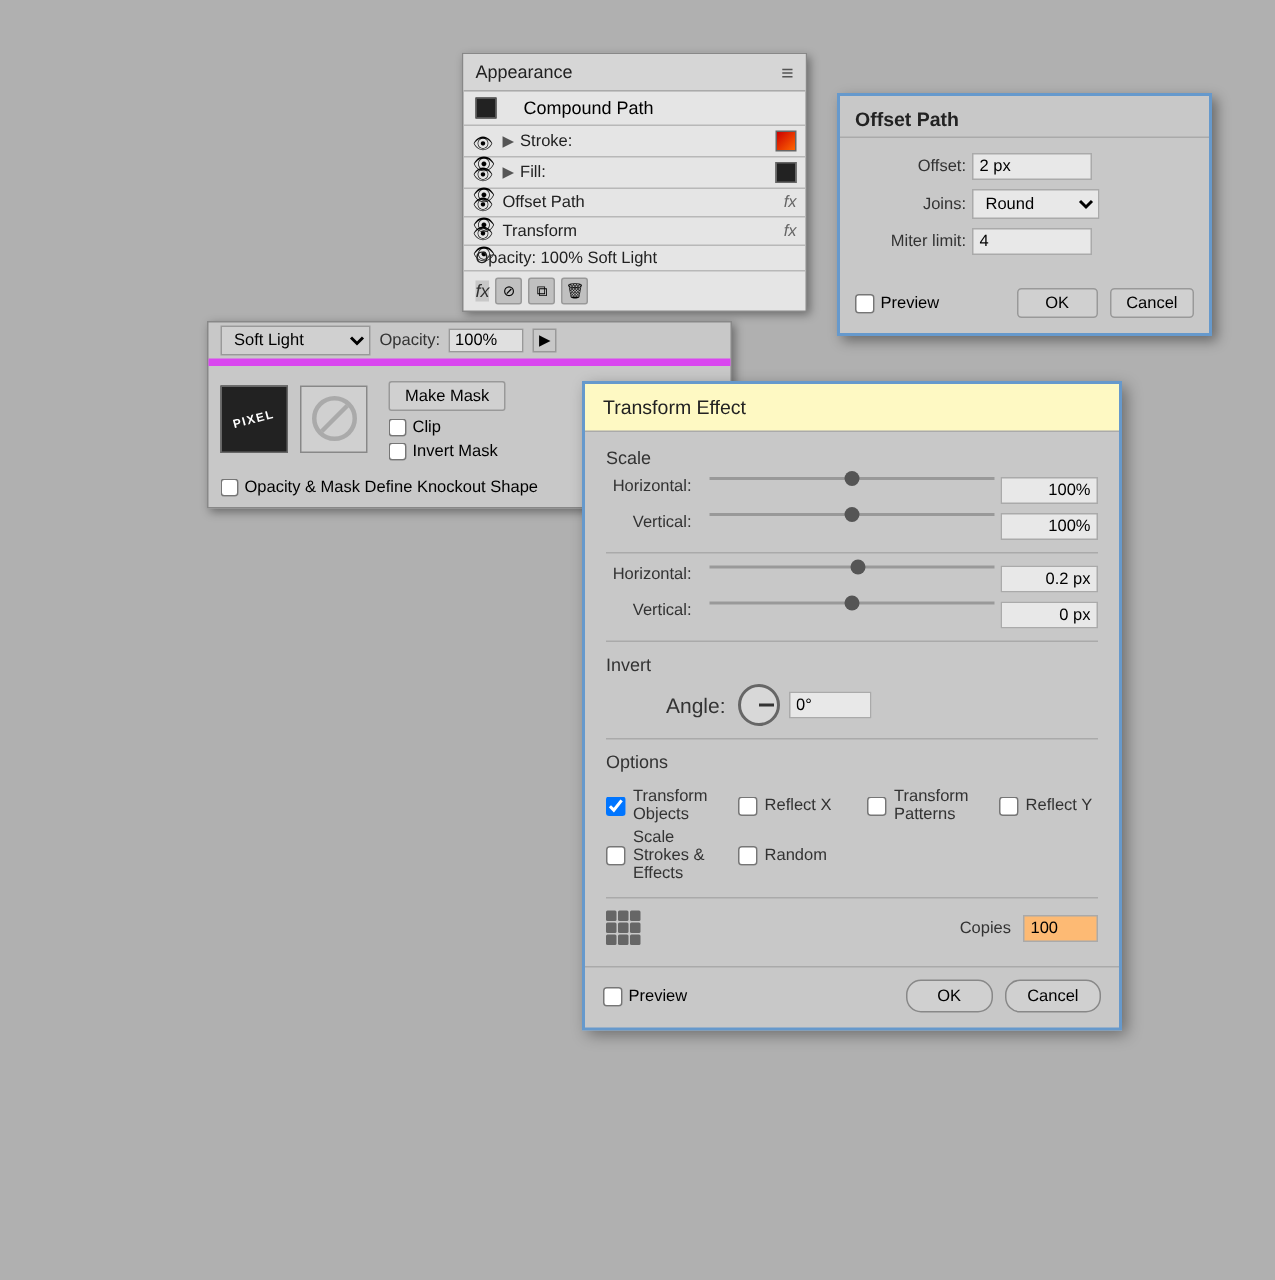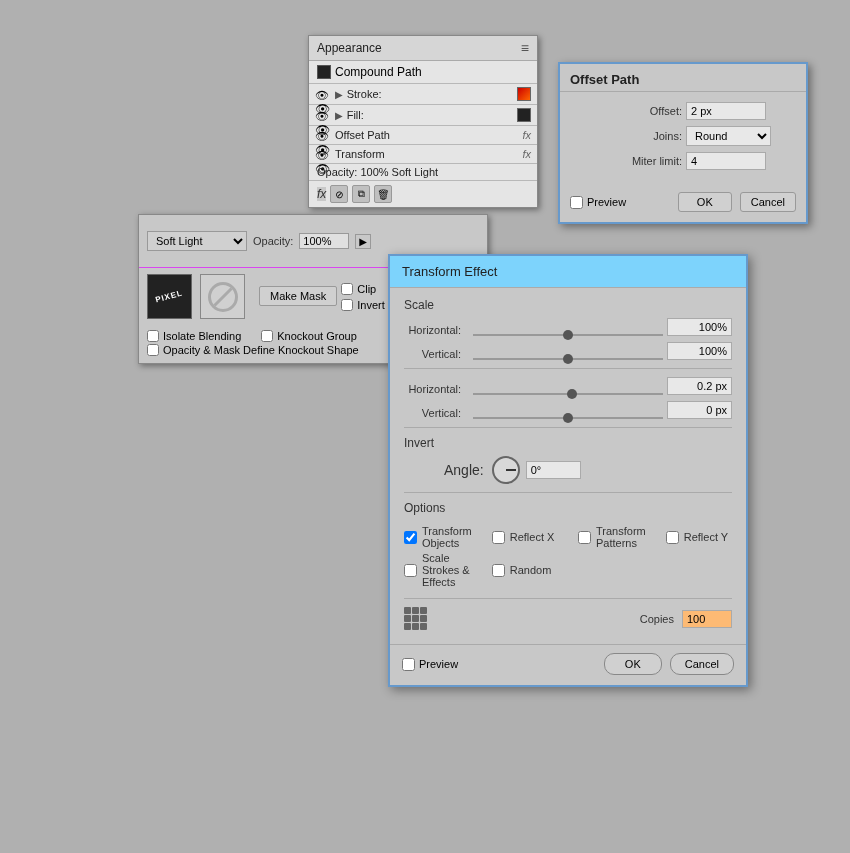--- a/index.html
+++ b/index.html
@@ -45,21 +45,21 @@
       display: flex;
       align-items: center;
       padding: 3px 6px;
       border-bottom: 1px solid #b8b8b8;
       gap: 4px;
     }
     .compound-path-header {
       padding: 4px 8px;
       display: flex;
       align-items: center;
-      gap: 4px;
+      gap: 18px;
       border-bottom: 1px solid #b8b8b8;
     }
     .black-square {
       width: 14px; height: 14px;
       background: #222;
       border: 1px solid #555;
     }
     .eye-icon {
       width: 16px; height: 12px;
       display: inline-block;
@@ -128,23 +128,23 @@
       top: 214px;
       left: 138px;
       width: 350px;
       background: #c8c8c8;
       border: 1px solid #888;
       box-shadow: 2px 2px 6px rgba(0,0,0,0.4);
     }
     .blend-top {
       display: flex;
       align-items: center;
-      padding: 16px 8px;
+      padding: 2px 8px;
       gap: 6px;
-      border-bottom: 1px solid #d946ef;
+      border-bottom: 5px solid #d946ef;
     }
     .blend-select {
       background: #d0d0d0;
       border: 1px solid #999;
       padding: 2px 4px;
       font-size: 11px;
       width: 100px;
       cursor: pointer;
     }
     .opacity-label { font-size: 11px; color: #333; }
@@ -237,21 +237,20 @@
     .dialog-title {
       background: #c8c8c8;
       padding: 8px 10px 4px;
       font-size: 13px;
       font-weight: bold;
       color: #222;
       border-bottom: 1px solid #aaa;
     }
     .dialog-body {
       padding: 10px 14px;
-      margin-left: 38px;
     }
     .dialog-row {
       display: flex;
       align-items: center;
       margin-bottom: 6px;
       gap: 4px;
     }
     .dialog-label {
       text-align: right;
       min-width: 70px;
@@ -307,39 +306,39 @@
     .transform-dialog {
       position: absolute;
       top: 254px;
       left: 388px;
       width: 360px;
       background: #c8c8c8;
       border: 2px solid #6699cc;
       box-shadow: 3px 3px 10px rgba(0,0,0,0.4);
     }
     .transform-title {
-      background: #7dd3fc;
+      background: #fef9c3;
       border-bottom: 1px solid #aaa;
       padding: 8px 12px;
       font-size: 13px;
       font-weight: normal;
       color: #222;
     }
     .transform-body {
       padding: 10px 14px;
     }
     .section-title {
       font-size: 12px;
       font-weight: normal;
       color: #333;
       margin-bottom: 6px;
     }
     .slider-row {
       display: flex;
-      align-items: flex-end;
+      align-items: flex-start;
       margin-bottom: 6px;
     }
     .slider-label {
       width: 65px;
       font-size: 11px;
       color: #333;
       text-align: right;
       padding-right: 8px;
     }
     .slider-track {
@@ -543,45 +542,35 @@
     <input class="opacity-input" value="100%" readonly="" style="">
     <button class="arrow-btn">▶</button>
   </div>
   <div class="blend-middle">
     <div class="thumb-preview">
       <span class="thumb-text">PIXEL</span>
     </div>
     <div class="mask-preview">
       <div class="no-sign"></div>
     </div>
-    <div style="display:flex;flex-direction:row;gap:4px;margin-left:6px;">
+    <div style="display:flex;flex-direction:column;gap:4px;margin-left:6px;">
       <button class="make-mask-btn">Make Mask</button>
       <div style="display:flex;flex-direction:column;gap:2px;">
         <label class="checkbox-row">
           <input type="checkbox" class="cb-input" style="">
           <span>Clip</span>
         </label>
         <label class="checkbox-row">
           <input type="checkbox" class="cb-input" style="">
           <span>Invert Mask</span>
         </label>
       </div>
     </div>
   </div>
   <div class="checkboxes-area">
-    <div style="display:flex;gap:20px;">
-      <label class="checkbox-row">
-        <input type="checkbox" class="cb-input" style="">
-        <span>Isolate Blending</span>
-      </label>
-      <label class="checkbox-row">
-        <input type="checkbox" class="cb-input" style="">
-        <span>Knockout Group</span>
-      </label>
-    </div>
     <label class="checkbox-row">
       <input type="checkbox" class="cb-input" style="">
       <span>Opacity &amp; Mask Define Knockout Shape</span>
     </label>
   </div>
 </div>
 
 <div class="offset-dialog">
   <div class="dialog-title">Offset Path</div>
   <div class="dialog-body">

